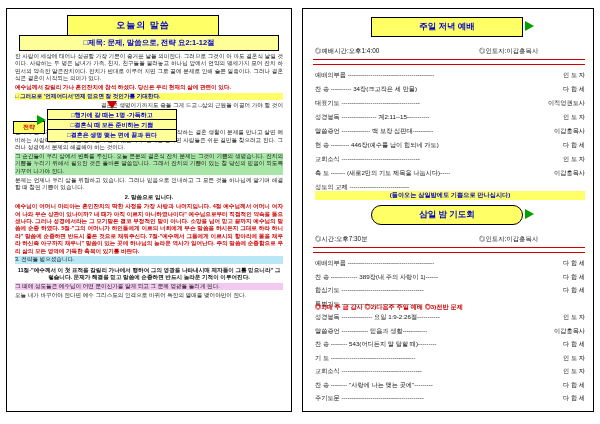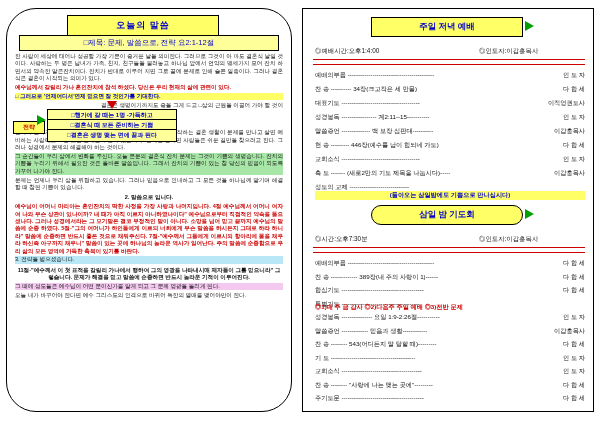--- a/index.html
+++ b/index.html
@@ -1,27 +1,27 @@
 <!DOCTYPE html>
 <html><head>
 <meta charset="utf-8">
 <style>
   html,body{margin:0;padding:0;background:#ffffff;}
   body{width:600px;height:424px;font-family:"Liberation Sans",sans-serif;}
   .page{position:relative;width:600px;height:424px;}
   .panel{position:absolute;top:8px;height:404px;border:1px solid #000;box-sizing:border-box;background:#fff;overflow:hidden;}
-  .panel-left{left:6px;width:286px;border-radius:30px;}
+  .panel-left{left:6px;width:286px;}
   .panel-right{left:302px;width:292px;}
 
   
   .banner{border:1px solid #000;background:#ffff66;color:#0000cc;font-weight:bold;text-align:center;}
 
   
   .l-title{position:absolute;left:60px;top:6px;width:150px;font-size:9px;padding:3px 0;letter-spacing:1px;}
-  .l-sub{position:absolute;left:12px;top:26px;width:258px;font-size:7.5px;padding:2px 0;color:#0000cc;background:#ffff99;border:1px solid #000;text-align:center;font-weight:normal;}
+  .l-sub{position:absolute;left:12px;top:26px;width:258px;font-size:7.5px;padding:2px 0;color:#0000cc;background:#ffff99;border:1px solid #000;text-align:center;font-weight:bold;}
   .l-body{position:absolute;left:8px;top:44px;width:268px;font-size:5.6px;line-height:1.32;color:#111;text-align:justify;}
   .l-body p{margin:0 0 1.5px 0;}
   .red{color:#cc0000;}
   .blue{color:#0000cc;}
   .b{font-weight:bold;}
   .hl-y{background:#ffff66;}
   .hl-g{background:#a8e6a8;}
   .hl-c{background:#b9e7f5;}
   .hl-p{background:#f3c9ef;}
 

